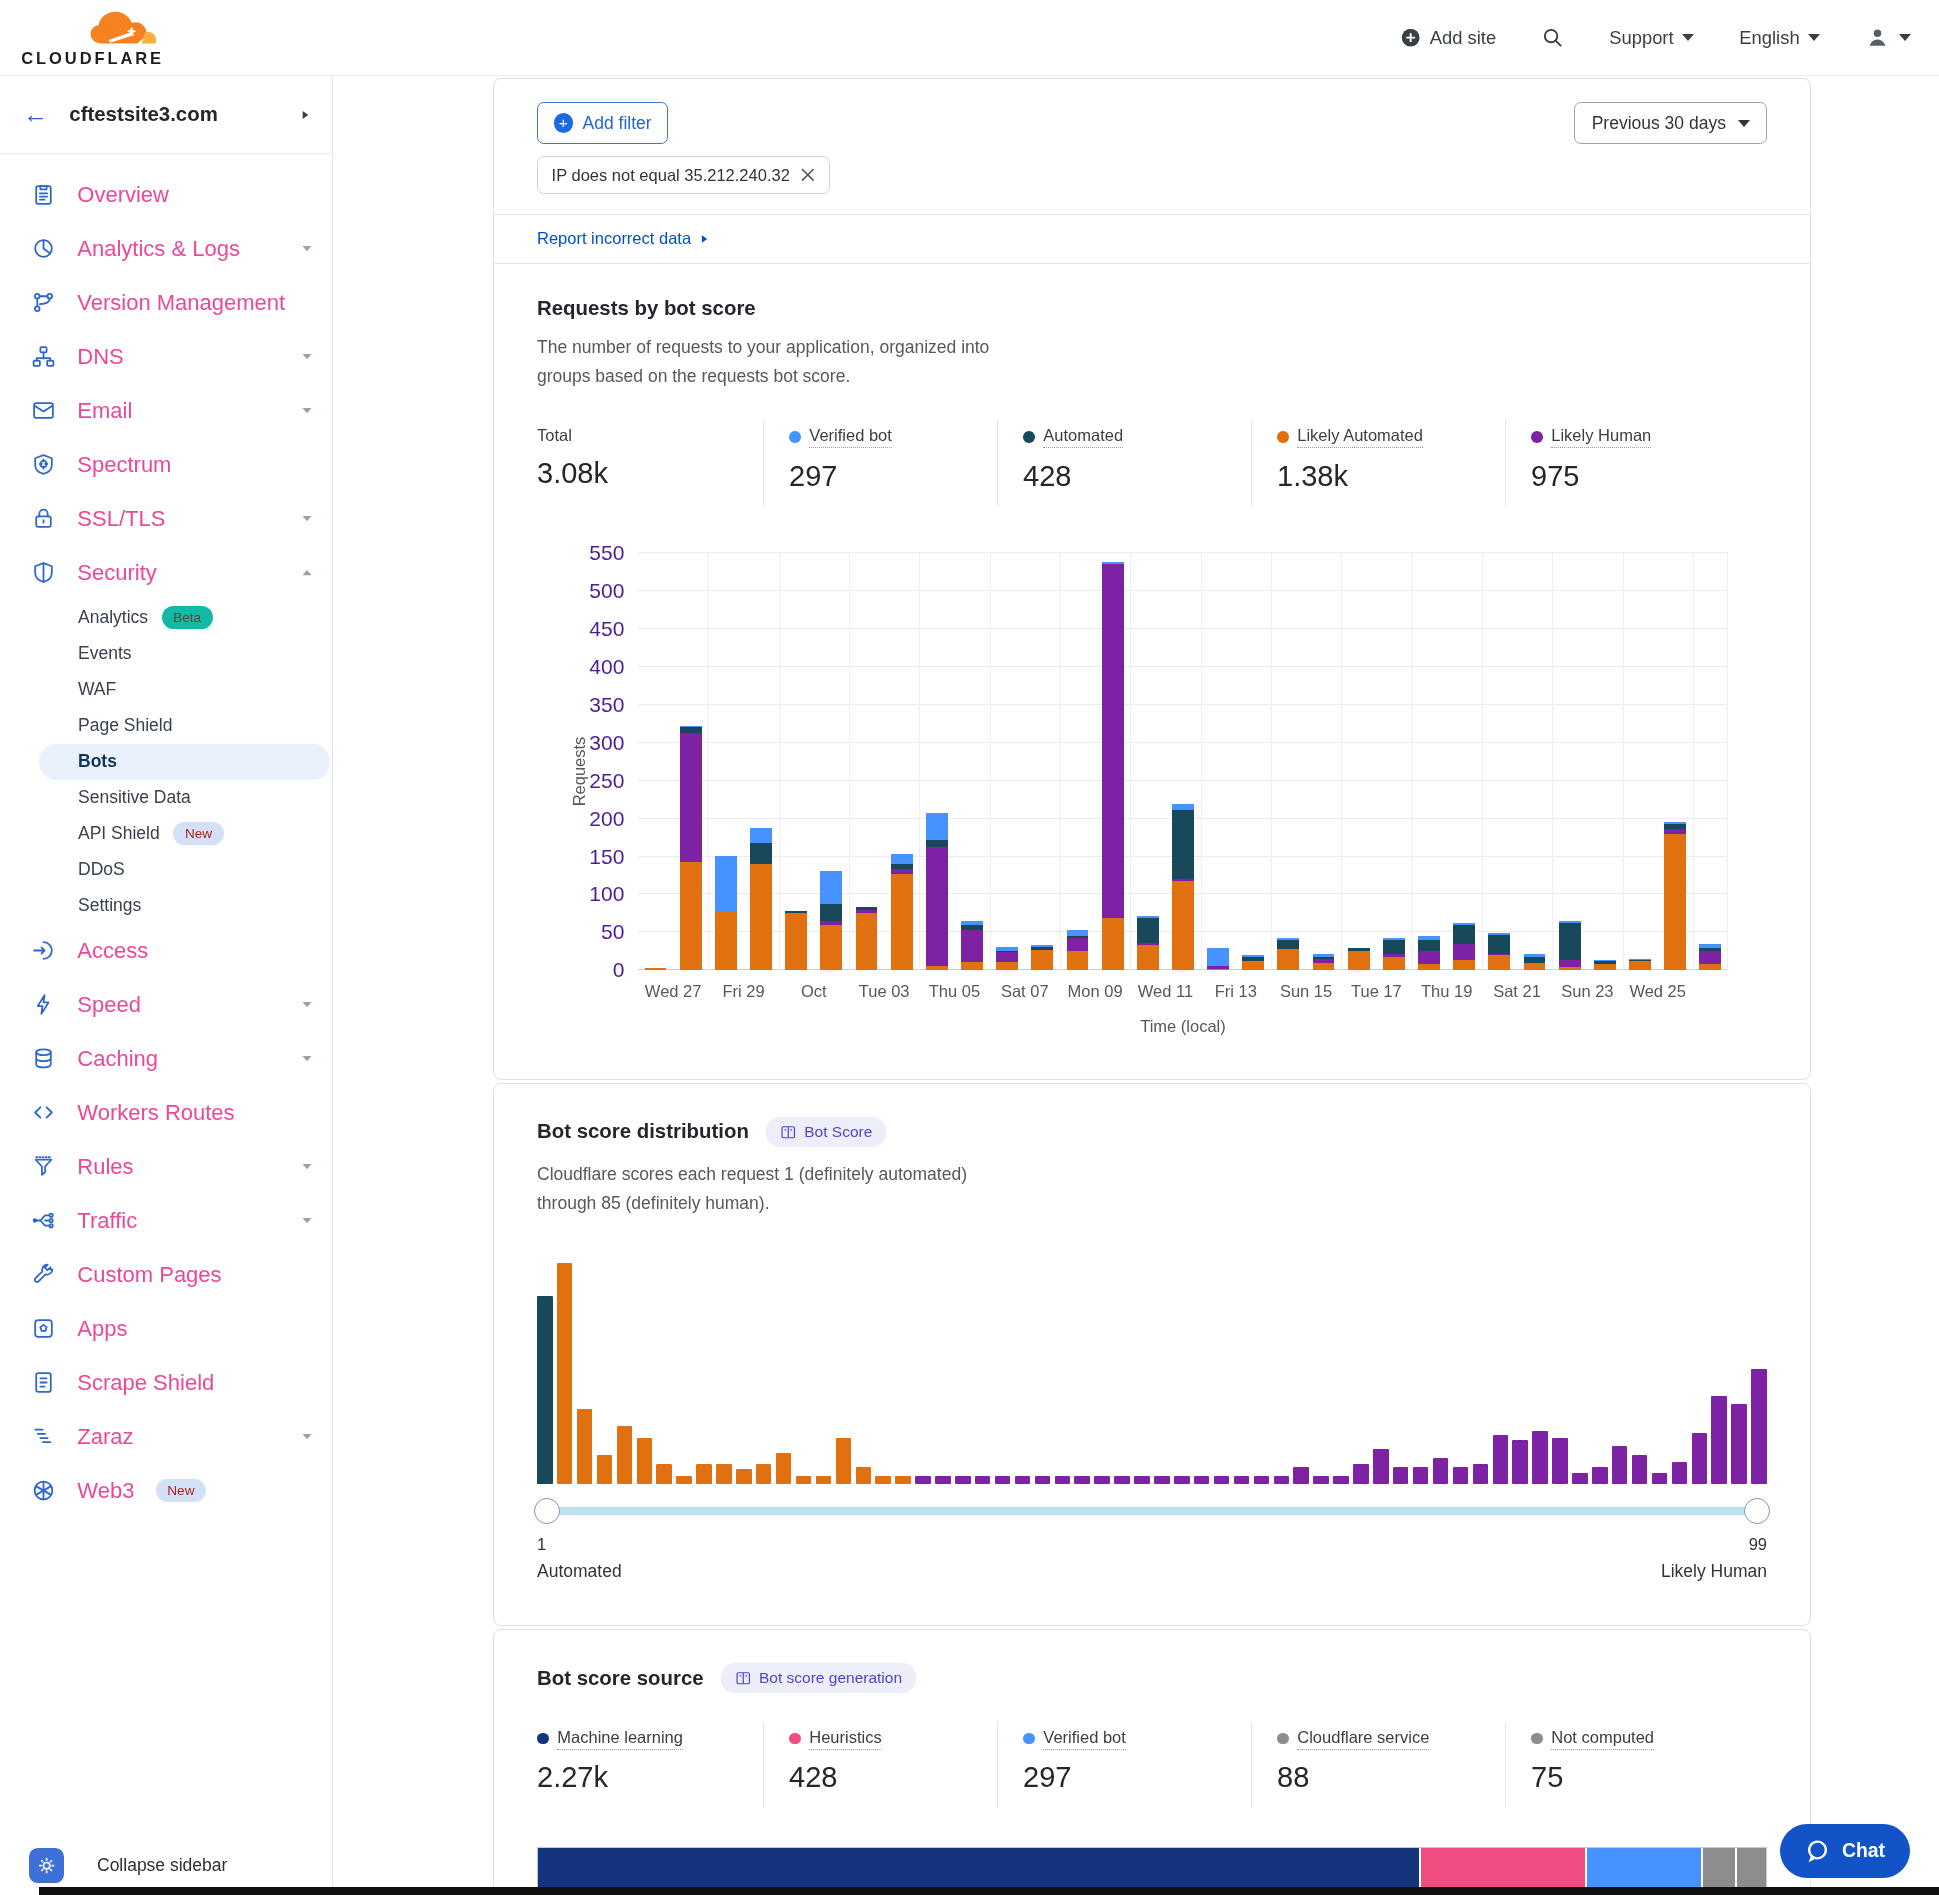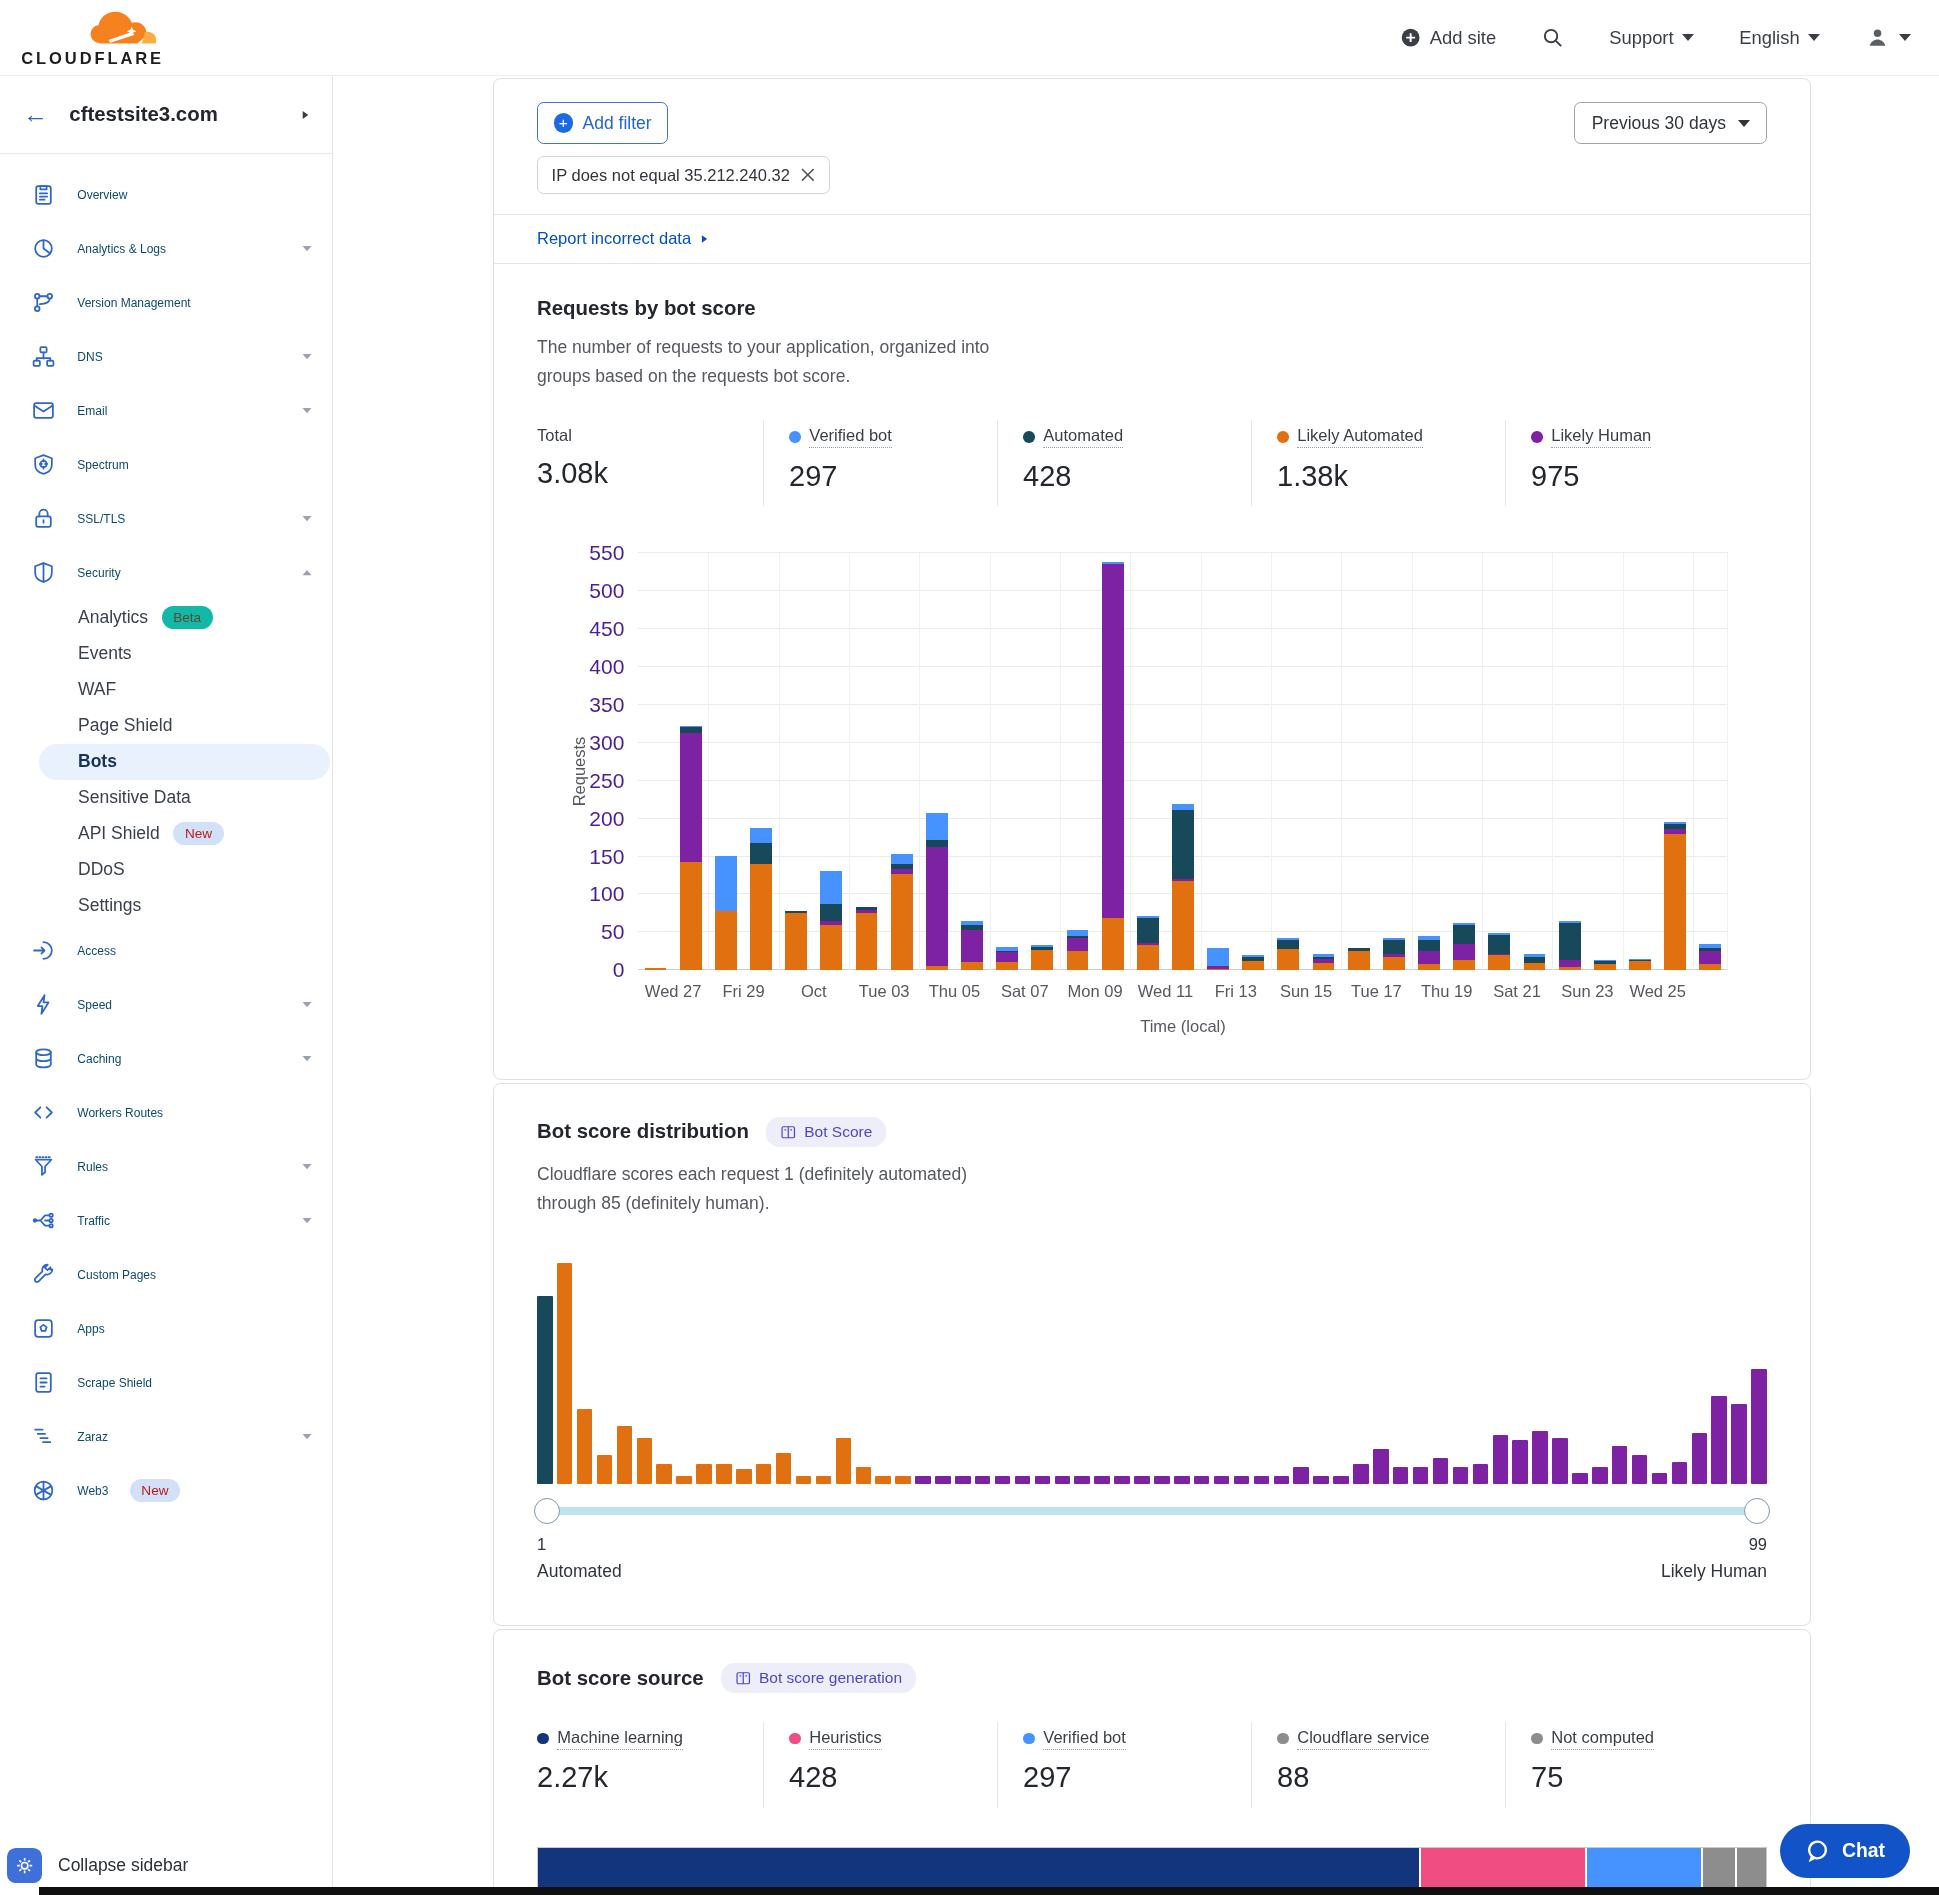--- a/index.html
+++ b/index.html
@@ -22,30 +22,30 @@
   
   .sidebar { position:absolute; top:76px; left:0; width:333px; height:1819px; border-right:1px solid #e4e4e7; background:#fff; }
   .site-row { height:78px; display:flex; align-items:center; padding:0 23px; border-bottom:1px solid #e9e9eb; gap:21.3px; }
   .site-name { font-size:20.4px; font-weight:bold; color:#23272d; flex:1; }
   .back-arrow { color:#2c62c9; font-size:25px; line-height:1; }
   .site-caret { color:#3a3f45; transform:scale(.8); }
   .nav { padding-top:13.6px; }
   .side-item { height:54px; display:flex; align-items:center; padding:0 19.4px 0 31px; gap:21.3px; cursor:pointer; }
   .side-item .ic { width:25px; height:25px; color:#2e66c9; flex:0 0 25px; }
   .side-item .ic svg { width:25px; height:25px; display:block; }
-  .side-label { font-size:12px; color:#0c4a6e; flex:1; }
+  .side-label { font-size:22px; color:#ec4899; flex:1; }
   .side-caret { color:#9aa3ad; transform:scale(.75); }
   .side-child { height:36px; display:flex; align-items:center; padding-left:78px; gap:13.6px; cursor:pointer; }
   .child-label { font-size:17.5px; color:#39414e; }
   .side-child.selected { background:#e8f1fc; border-radius:19.4px; margin-right:1.9px; margin-left:39px; padding-left:39px; }
   .side-child.selected .child-label { font-weight:bold; color:#173358; }
   .badge { font-size:13.6px; border-radius:11.6px; padding:3.9px 11.6px; }
   .badge-beta { background:#14b8a6; color:#5d4a33; }
   .badge-new { background:#d3e1f8; color:#b91c1c; }
-  .collapse-row { position:absolute; bottom:11.6px; left:7px; display:flex; align-items:center; gap:16px; cursor:pointer; }
+  .collapse-row { position:absolute; bottom:11.6px; left:29px; display:flex; align-items:center; gap:33px; cursor:pointer; }
   .gear-box { width:35px; height:35px; background:#3f6fd8; border-radius:8.7px; display:flex; align-items:center; justify-content:center; }
   .gear-box svg { width:21.3px; height:21.3px; }
   .collapse-label { font-size:17.5px; color:#2b3036; }
 
   
   .main { position:absolute; top:76px; left:333px; width:1607px; }
   .card { margin-left:160px; width:1318px; border:1px solid #e0e0e0; border-radius:7.8px; background:#fff; }
   .card + .card { margin-top:2.9px; }
   .divider { border-top:1px solid #e4e4e4; }
 

